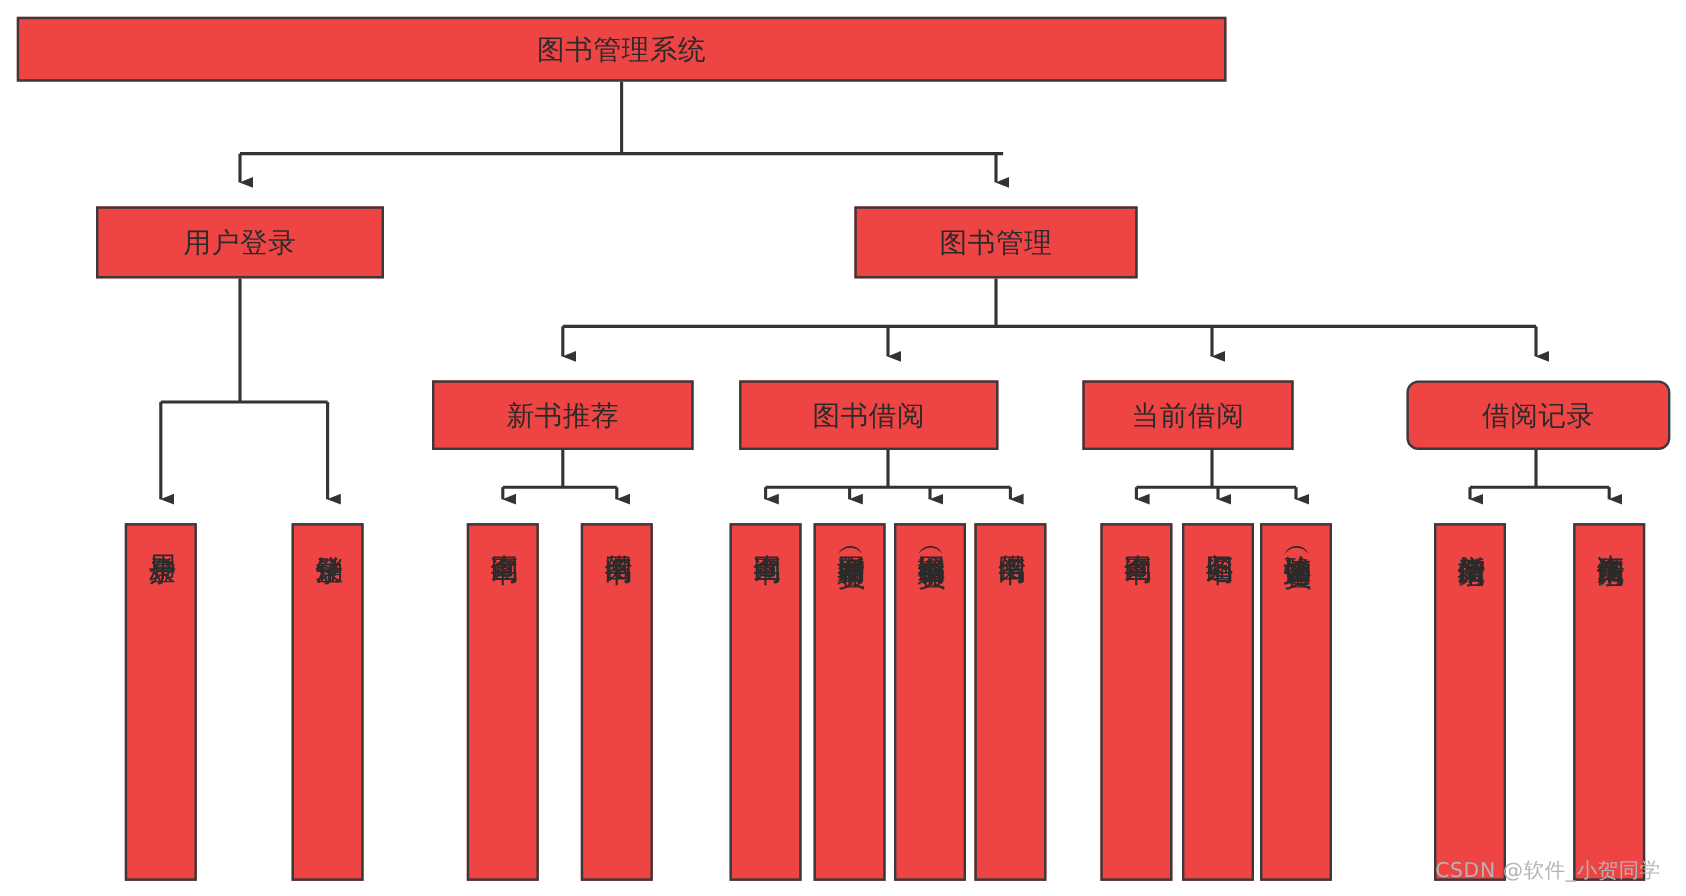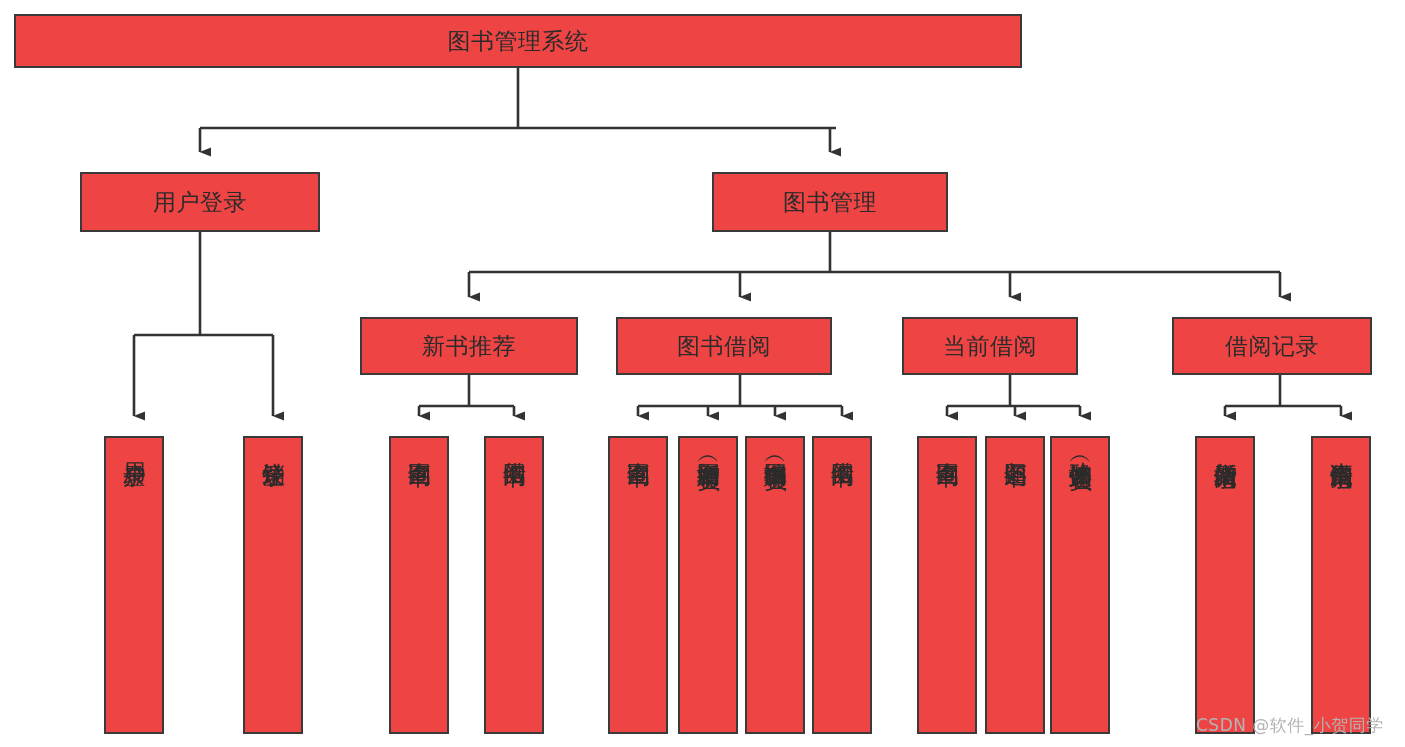--- a/index.html
+++ b/index.html
@@ -133,21 +133,21 @@
   </div>
 
   <div class="node horiz" style="left:616px; top:317px; width:216px; height:58px;">
     <span>图书借阅</span>
   </div>
 
   <div class="node horiz" style="left:902px; top:317px; width:176px; height:58px;">
     <span>当前借阅</span>
   </div>
 
-  <div class="node horiz" style="left:1172px; top:317px; width:200px; height:58px;">
+  <div class="node horiz" style="left:1172px; top:317px; width:220px; height:58px;border-radius:10px;">
     <span>借阅记录</span>
   </div>
 
   <div class="node vert" style="left:104px; top:436px; width:60px; height:298px;">
     <span class="vtext">用户登录</span>
   </div>
 
   <div class="node vert" style="left:243px; top:436px; width:60px; height:298px;">
     <span class="vtext">注销登录</span>
   </div>

